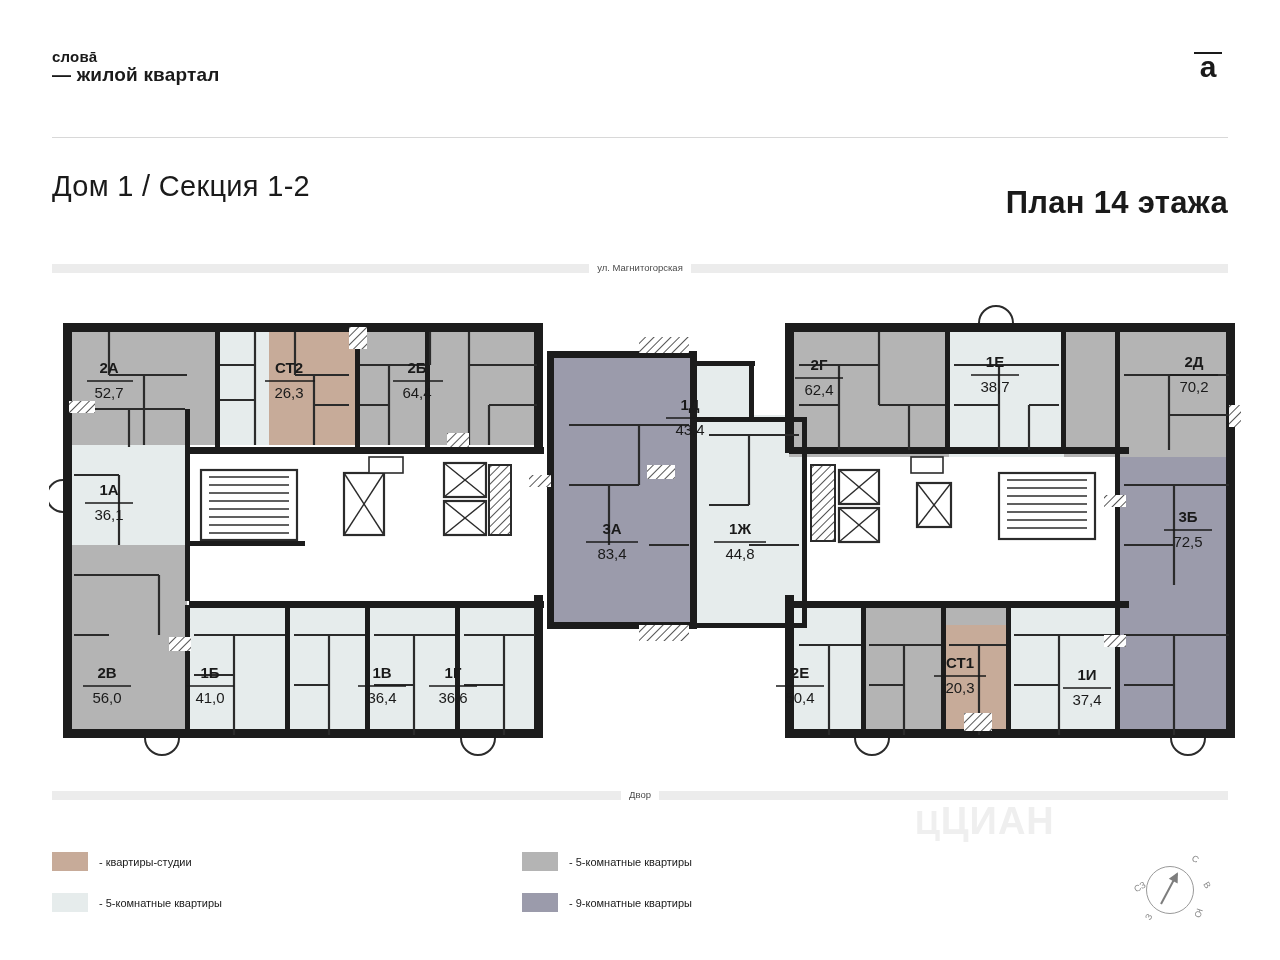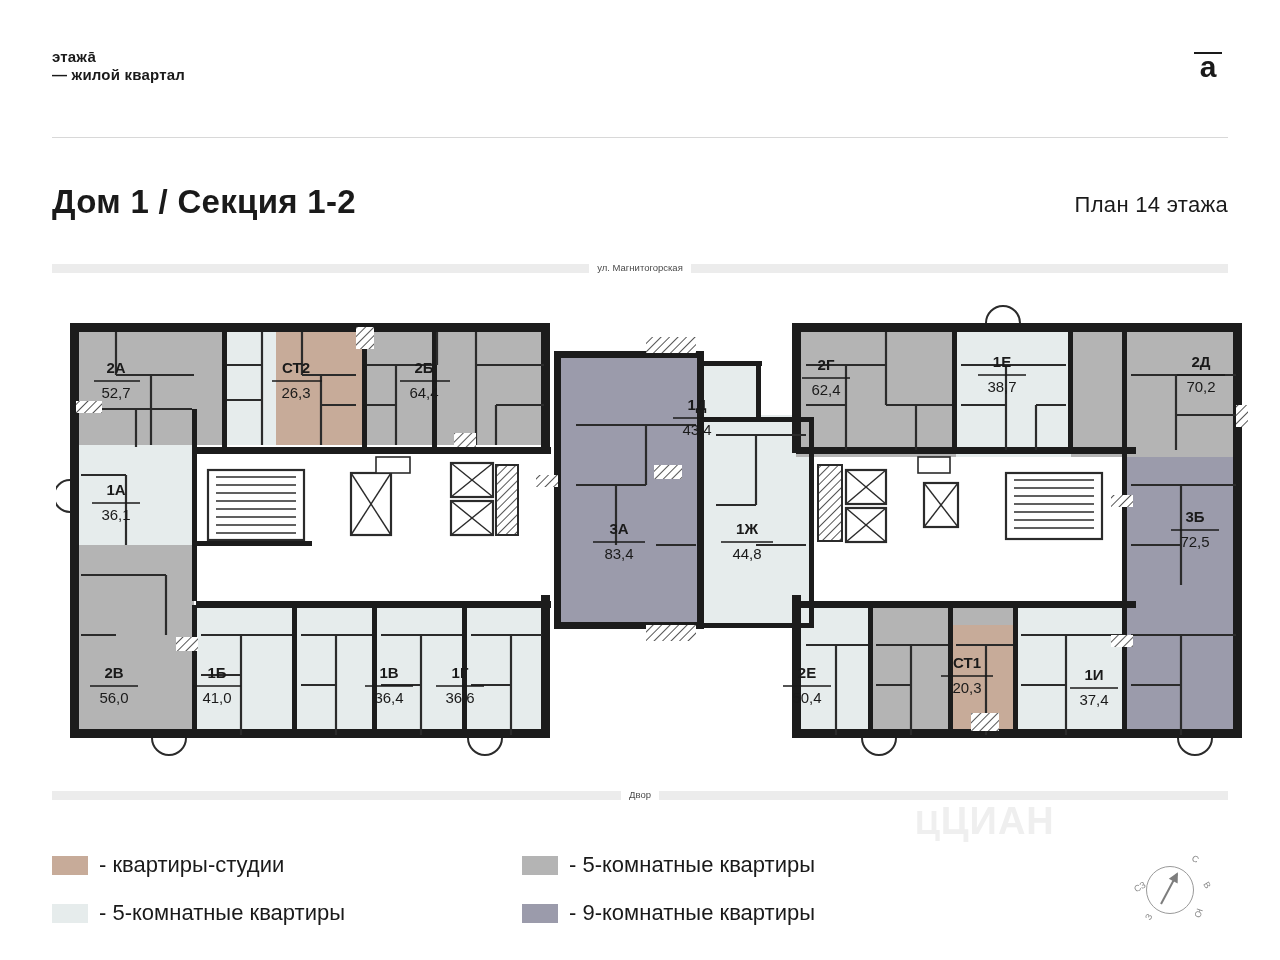--- a/index.html
+++ b/index.html
@@ -9,54 +9,54 @@
     font-family:"Liberation Sans", sans-serif;
     color:#1a1a1a;
     position:relative;
     overflow:hidden;
   }
   .page{position:absolute;inset:0;}
 
   
   .brand{position:absolute;left:52px;top:48px;}
   .brand-line1{font-size:15px;font-weight:bold;letter-spacing:.2px;line-height:17px;}
-  .brand-line2{font-size:15px;font-weight:bold;letter-spacing:.2px;line-height:19px;}
+  .brand-line2{font-size:19px;font-weight:bold;letter-spacing:.2px;line-height:19px;}
   .logo-mark{
     position:absolute;right:52px;top:48px;
     width:40px;height:38px;
     display:flex;align-items:center;justify-content:center;
     font-size:30px;font-weight:bold;line-height:1;
   }
   .logo-mark .bar{position:absolute;top:4px;left:6px;width:28px;height:2px;background:#1a1a1a;}
   .hr{position:absolute;left:52px;right:52px;top:137px;height:1px;background:#d8d8d8;}
 
-  .title-left{position:absolute;left:52px;top:183px;font-size:33px;font-weight:700;letter-spacing:.3px;}
-  .title-right{position:absolute;right:52px;top:192px;font-size:22px;font-weight:400;letter-spacing:.3px;}
+  .title-left{position:absolute;left:52px;top:170px;font-size:29px;font-weight:400;letter-spacing:.3px;}
+  .title-right{position:absolute;right:52px;top:185px;font-size:31px;font-weight:700;letter-spacing:.3px;}
 
   
   .band{position:absolute;left:52px;right:52px;height:9px;background:#ececec;}
   .band.top{top:264px;}
   .band.bottom{top:791px;}
   .band-label{
     position:absolute;left:0;right:0;text-align:center;
     font-size:9.5px;color:#4a4a4a;background:#fff;padding:0 8px;
     width:max-content;margin:0 auto;top:-2px;
   }
 
   
-  .plan{position:absolute;left:56px;top:305px;width:1200px;height:460px;}
+  .plan{position:absolute;left:49px;top:305px;width:1200px;height:460px;}
   .plan svg{display:block;}
 
   
   .legend{position:absolute;left:52px;top:852px;width:800px;}
   .legend-row{display:flex;margin-bottom:22px;}
   .legend-item{display:flex;align-items:center;}
   .legend-item.col1{width:470px;}
   .sw{width:36px;height:19px;margin-right:11px;flex:0 0 auto;}
-  .legend-text{font-size:22px;color:#1a1a1a;}
+  .legend-text{font-size:11px;color:#1a1a1a;}
 
   
   .compass{position:absolute;left:1128px;top:848px;width:88px;height:88px;}
   .compass .circle{
     position:absolute;left:18px;top:18px;width:46px;height:46px;border-radius:50%;
     border:1.4px solid #9a9a9a;background:#fff;
   }
   .compass .needle{
     position:absolute;left:40px;top:24px;width:2px;height:34px;background:#7d7d7d;
     transform:rotate(28deg);transform-origin:50% 50%;
@@ -81,21 +81,21 @@
   }
   .watermark .mk{font-size:34px;}
   text{font-family:"Liberation Sans", sans-serif;}
 </style>
 </head>
 <body>
 
 <div class="page">
 
   <div class="brand">
-    <div class="brand-line1">этажа̄</div>
+    <div class="brand-line1">словā</div>
     <div class="brand-line2">— жилой квартал</div>
   </div>
 
   <div class="logo-mark">
     <span class="bar"></span>
     <span>а</span>
   </div>
 
   <div class="hr"></div>
 

